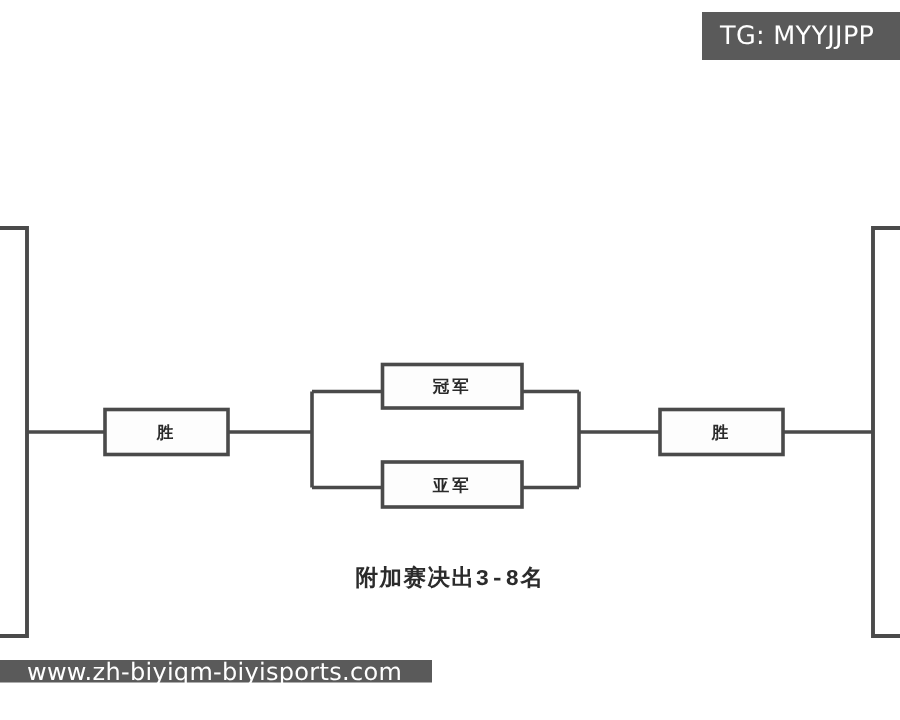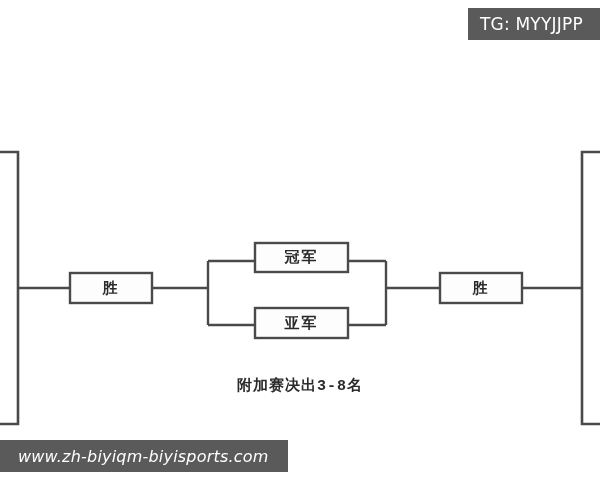--- a/index.html
+++ b/index.html
@@ -34,41 +34,40 @@
     left: 468px;
     width: 132px;
     height: 32px;
     font-size: 17px;
     padding-left: 12px;
   }
   #site-badge {
     top: 440px;
     left: 0px;
     width: 270px;
-    height: 32px;
+    height: 15px;
     font-size: 16px;
     padding-left: 18px;
-    font-style: italic;
   }
 
   
   #diagram {
     position: absolute;
     top: 0;
     left: 0;
     width: 600px;
     height: 480px;
   }
   .node-label {
     position: absolute;
     display: flex;
     align-items: center;
     justify-content: center;
     font-family: "DejaVu Sans", "Liberation Sans", sans-serif;
-    font-size: 15px;
+    font-size: 11px;
     font-weight: 700;
     color: #2a2a2a;
     letter-spacing: 2px;
     pointer-events: none;
   }
   #box-champion-label   { left: 255px; top: 243px; width: 93px; height: 29px; }
   #box-runnerup-label   { left: 255px; top: 308px; width: 93px; height: 30px; }
   #box-win-left-label   { left: 70px;  top: 273px; width: 82px; height: 30px; }
   #box-win-right-label  { left: 440px; top: 273px; width: 82px; height: 30px; }
 

